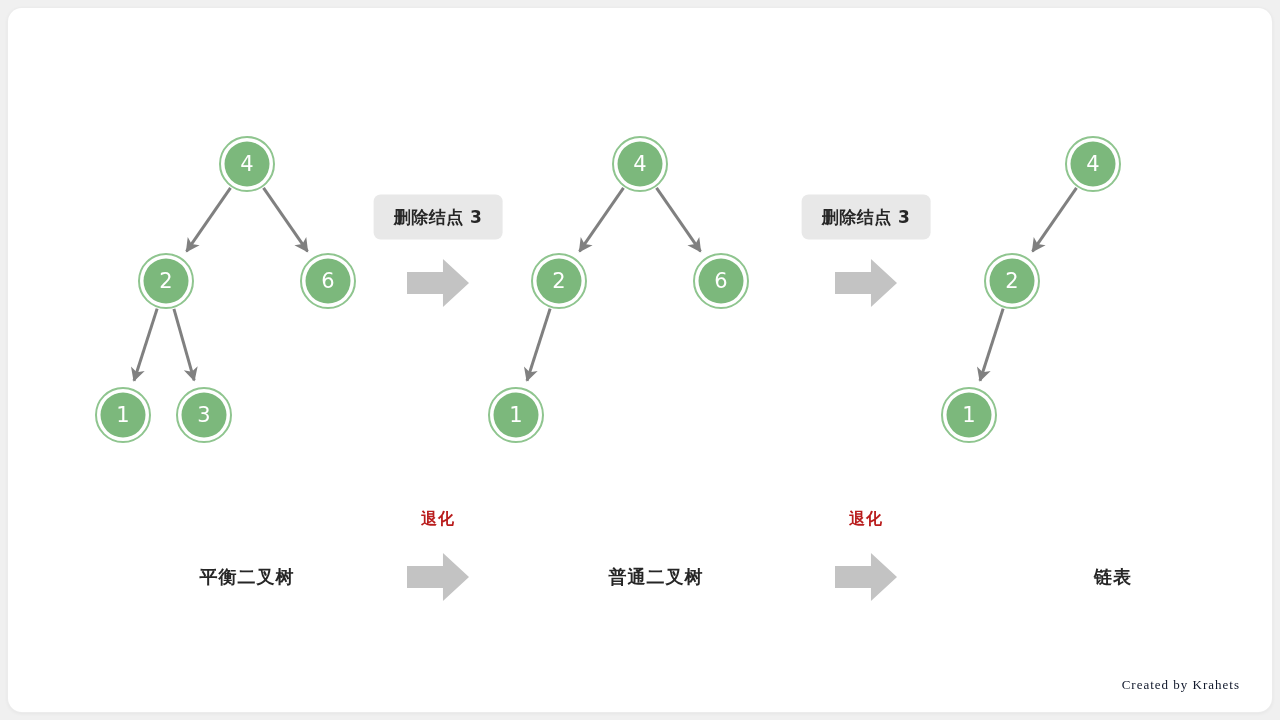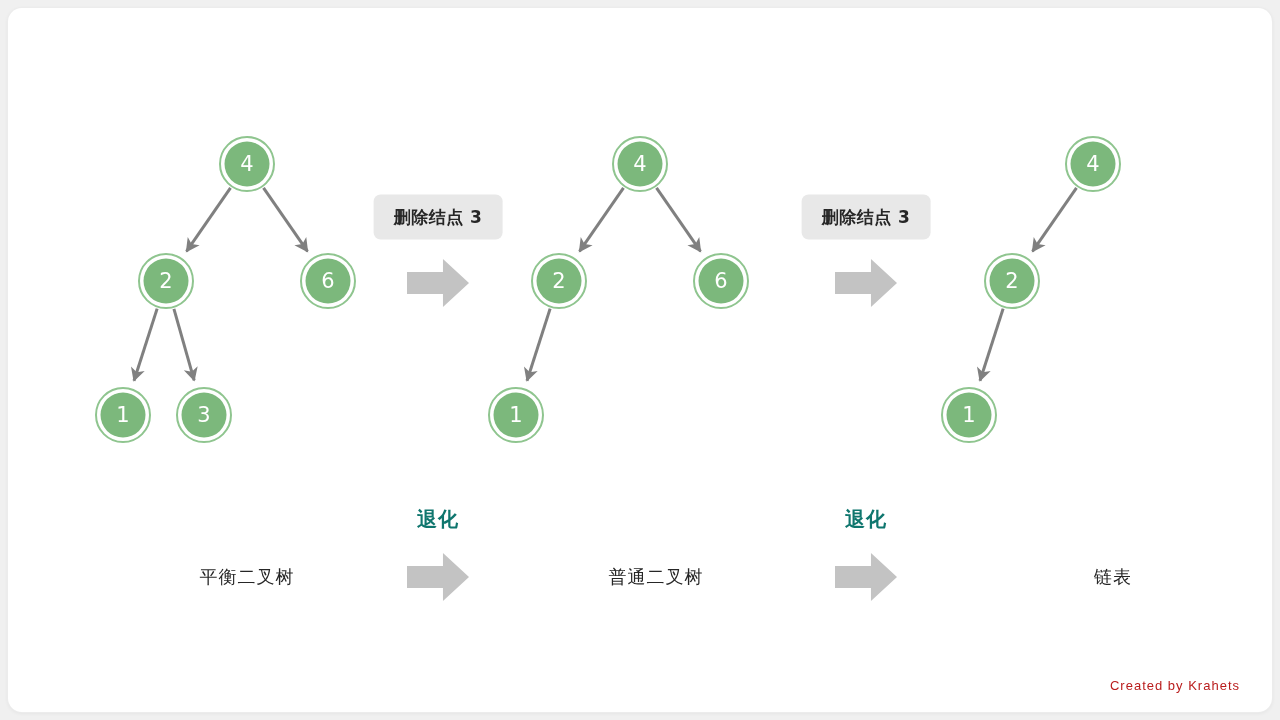--- a/index.html
+++ b/index.html
@@ -54,43 +54,43 @@
     font-weight: bold;
     letter-spacing: 0.5px;
     white-space: nowrap;
     font-family: "DejaVu Sans", "Liberation Sans", sans-serif;
   }
   .caption {
     position: absolute;
     transform: translate(-50%, -50%);
     color: #262626;
     font-size: 18px;
-    font-weight: normal;
+    font-weight: bold;
     letter-spacing: 1px;
     white-space: nowrap;
     font-family: "DejaVu Sans", "Liberation Sans", sans-serif;
   }
   .sub-label {
     position: absolute;
     transform: translate(-50%, -50%);
-    color: #0f766e;
-    font-size: 20px;
+    color: #b91c1c;
+    font-size: 16px;
     font-weight: bold;
     letter-spacing: 1px;
     white-space: nowrap;
     font-family: "DejaVu Sans", "Liberation Sans", sans-serif;
   }
   .credit {
     position: absolute;
     transform: translate(-100%, -50%);
-    color: #b91c1c;
+    color: #0f172a;
     font-size: 13px;
     letter-spacing: 1px;
     white-space: nowrap;
-    font-family: Liberation Sans, sans-serif;
+    font-family: Liberation Serif, serif;
   }
 </style>
 </head>
 <body>
 
 <div id="page">
   <div id="card"></div>
 
   <svg id="canvas" viewBox="0 0 1280 720" xmlns="http://www.w3.org/2000/svg">
     <defs>

